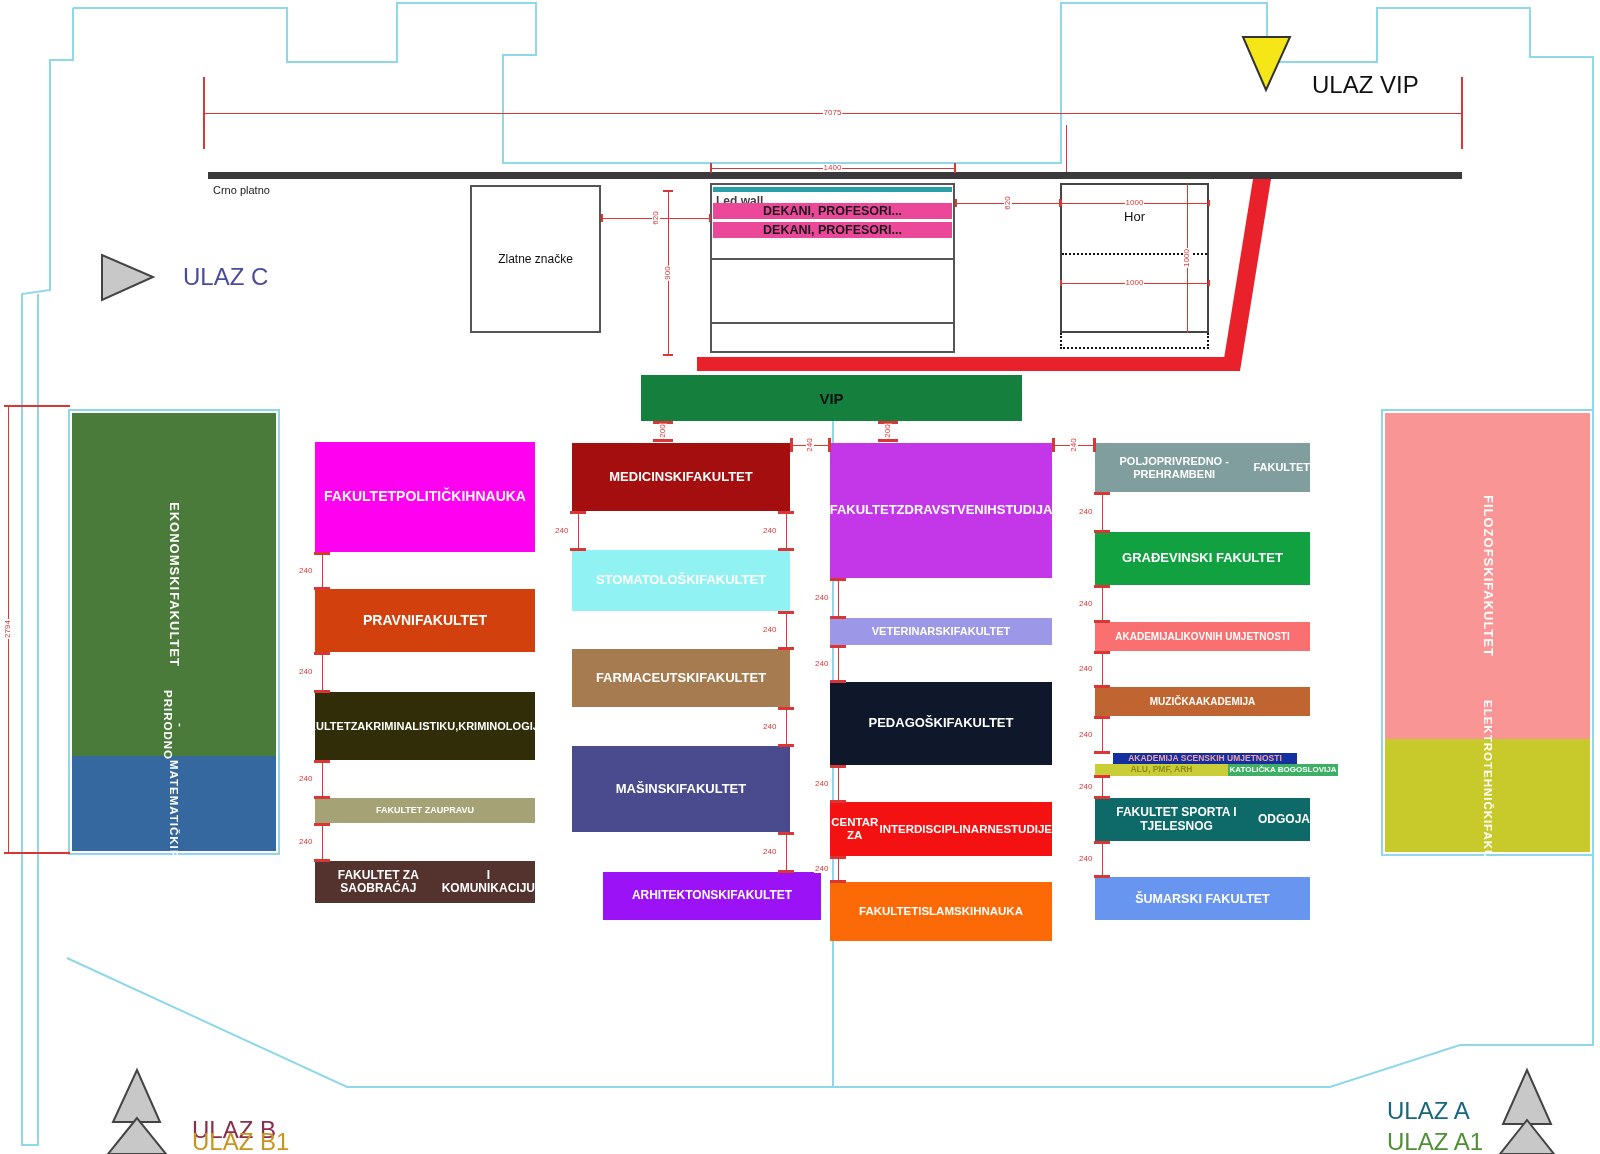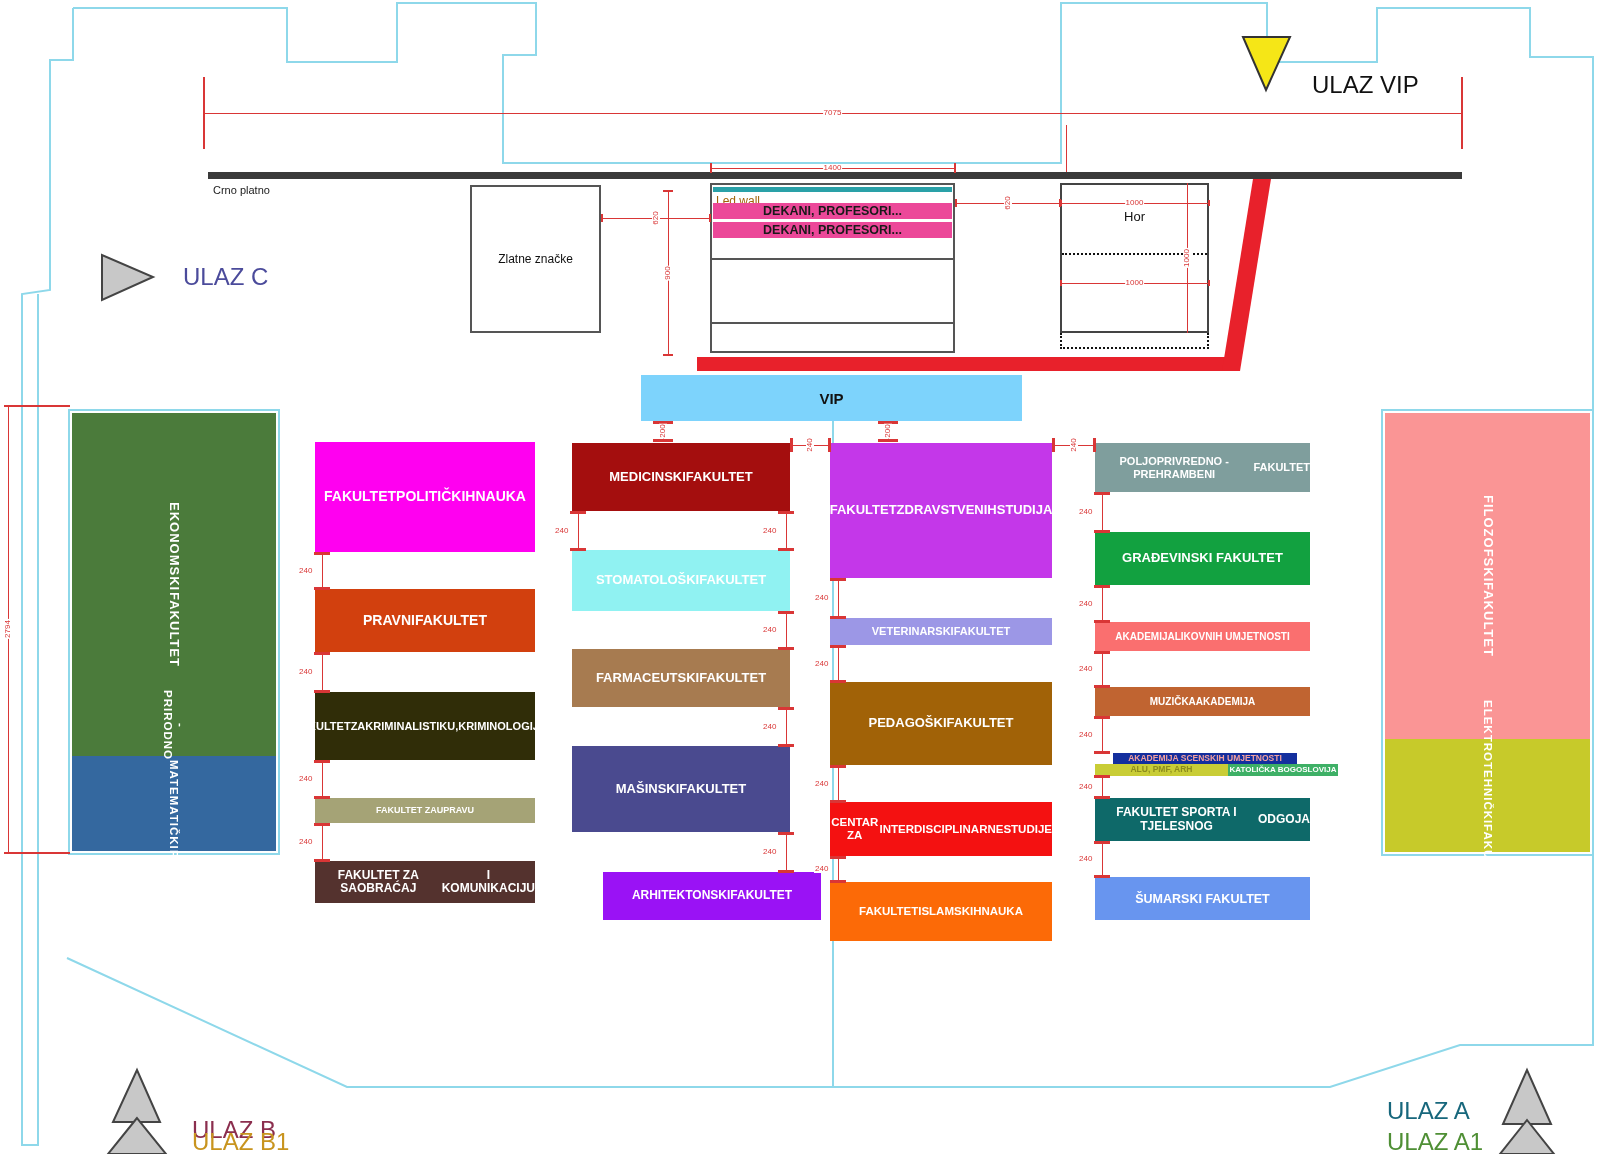--- a/index.html
+++ b/index.html
@@ -39,41 +39,41 @@
     <polygon points="137,1118 108,1154 166,1154" fill="#c8c8c8" stroke="#444" stroke-width="2"></polygon>
     <polygon points="1527,1070 1503,1124 1551,1124" fill="#c8c8c8" stroke="#444" stroke-width="2"></polygon>
     <polygon points="1527,1120 1500,1154 1554,1154" fill="#c8c8c8" stroke="#444" stroke-width="2"></polygon>
   </svg>
 
   <div class="abs" style="left:208px;top:172px;width:1254px;height:7px;background:#3a3a3a;"></div>
   <div class="boxlabel" style="left:213px;top:184px;font-size:11px;">Crno platno</div>
 
   <div class="abs" style="left:710px;top:183px;width:245px;height:170px;border:2px solid #555;background:#fff;box-sizing:border-box;">
     <div style="position:absolute;left:1px;top:2px;right:1px;height:5px;background:#2aa1a8;"></div>
-    <div style="position:absolute;left:4px;top:9px;font-size:12px;color:#a16207;">Led wall</div>
+    <div style="position:absolute;left:4px;top:9px;font-size:12px;color:#404040;font-weight:bold;">Led wall</div>
     <div id="stage-rows">
         <div class="stage-row" style="left: 1px; right: 1px; top: 18px; height: 16px;">DEKANI, PROFESORI...</div>
         <div class="stage-row" style="left: 1px; right: 1px; top: 37px; height: 16px;">DEKANI, PROFESORI...</div>
       </div>
     <div style="position:absolute;left:0;top:73px;width:100%;height:2px;background:#555;"></div>
     <div style="position:absolute;left:0;top:137px;width:100%;height:2px;background:#555;"></div>
   </div>
 
   <div class="abs" style="left:470px;top:185px;width:131px;height:148px;border:2px solid #555;box-sizing:border-box;
               display:flex;align-items:center;justify-content:center;">
     <span style="font-size:12px;color:#111;">Zlatne značke</span>
   </div>
 
   <div class="abs" style="left:1060px;top:183px;width:149px;height:150px;border:2px solid #444;box-sizing:border-box;">
     <div style="position:absolute;left:50%;top:24px;transform:translateX(-50%);font-size:13px;color:#111;">Hor</div>
     <div style="position:absolute;left:0;top:68px;width:100%;border-top:2px dotted #111;"></div>
   </div>
   <div class="abs" style="left:1060px;top:333px;width:149px;height:16px;border-left:2px dotted #111;border-right:2px dotted #111;border-bottom:2px dotted #111;box-sizing:border-box;"></div>
 
-  <div class="abs" style="left:641px;top:375px;width:381px;height:46px;background:#7dd3fc;
+  <div class="abs" style="left:641px;top:375px;width:381px;height:46px;background:#15803d;
               display:flex;align-items:center;justify-content:center;">
     <span style="font-size:15px;font-weight:bold;color:#111;">VIP</span>
   </div>
 
   <div class="entr-label" style="left:1312px;top:71px;color:#111;">ULAZ VIP</div>
   <div class="entr-label" style="left:183px;top:263px;color:#4b4b9b;">ULAZ C</div>
   <div class="entr-label" style="left:192px;top:1097px;color:#8b2e4e;margin-top:19px;">ULAZ B</div>
   <div class="entr-label" style="left:192px;top:1128px;color:#c8941e;">ULAZ B1</div>
   <div class="entr-label" style="left:1387px;top:1097px;color:#17677c;">ULAZ A</div>
   <div class="entr-label" style="left:1387px;top:1128px;color:#4f8f35;">ULAZ A1</div>
@@ -141,21 +141,21 @@
       </div>
       <div class="fblock" style="left: 830px; top: 443px; width: 222px; height: 135px; background: rgb(196, 55, 233); color: rgb(255, 255, 255); font-size: 13px;">
         <span class="ln">FAKULTET</span>
         <span class="ln">ZDRAVSTVENIH</span>
         <span class="ln">STUDIJA</span>
       </div>
       <div class="fblock" style="left: 830px; top: 618px; width: 222px; height: 27px; background: rgb(156, 151, 230); color: rgb(255, 255, 255); font-size: 11px;">
         <span class="ln">VETERINARSKI</span>
         <span class="ln">FAKULTET</span>
       </div>
-      <div class="fblock" style="left: 830px; top: 682px; width: 222px; height: 83px; background: #a16207; color: rgb(255, 255, 255); font-size: 13px;">
+      <div class="fblock" style="left: 830px; top: 682px; width: 222px; height: 83px; background: #0f172a; color: rgb(255, 255, 255); font-size: 13px;">
         <span class="ln">PEDAGOŠKI</span>
         <span class="ln">FAKULTET</span>
       </div>
       <div class="fblock" style="left: 830px; top: 802px; width: 222px; height: 54px; background: rgb(244, 17, 17); color: rgb(255, 255, 255); font-size: 11.5px;">
         <span class="ln">CENTAR ZA</span>
         <span class="ln">INTERDISCIPLINARNE</span>
         <span class="ln">STUDIJE</span>
       </div>
       <div class="fblock" style="left: 830px; top: 882px; width: 222px; height: 59px; background: rgb(252, 106, 7); color: rgb(255, 255, 255); font-size: 11.5px;">
         <span class="ln">FAKULTET</span>

